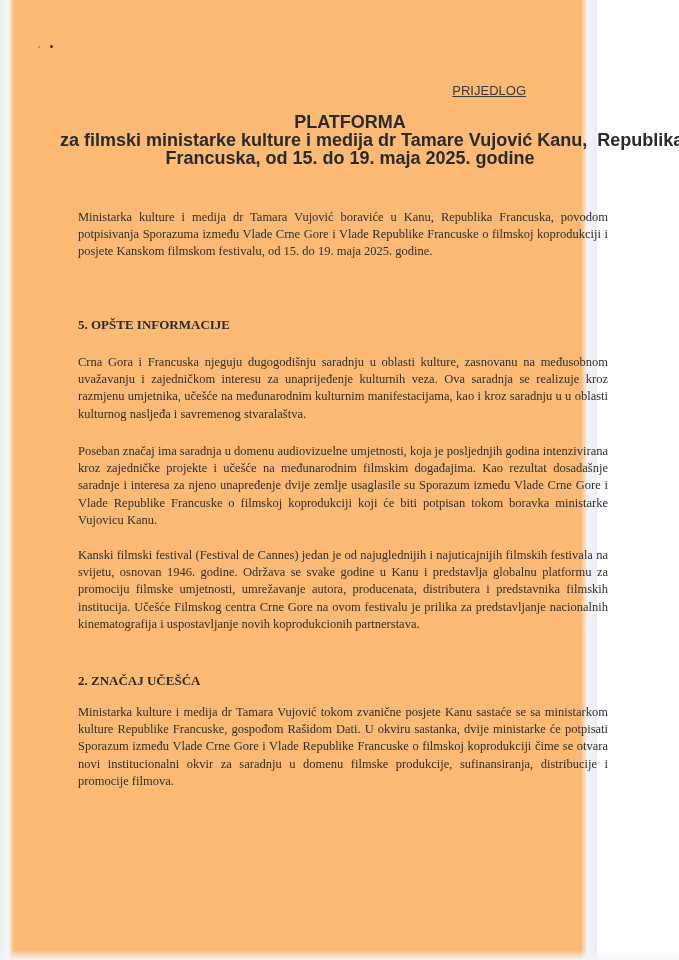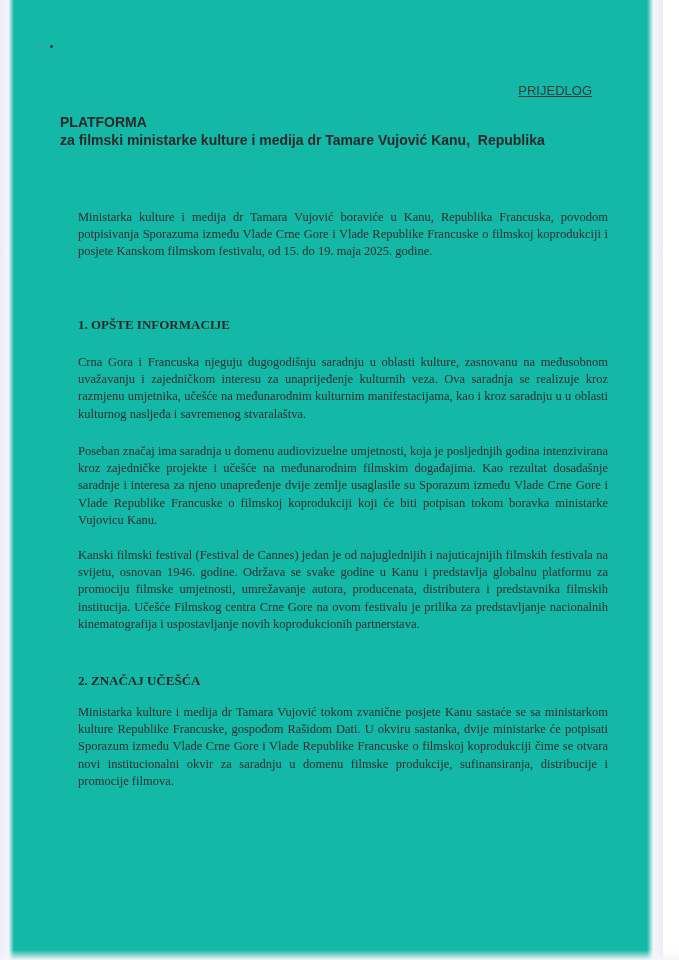--- a/index.html
+++ b/index.html
@@ -11,22 +11,22 @@
       height: 960px;
       position: relative;
       overflow: hidden;
       background: #ffffff;
       font-family: "Liberation Sans", sans-serif;
       color: #2b2b2b;
     }
     .page {
       position: absolute;
       left: 0; top: 0;
-      width: 663px; height: 960px;
-      background: #14b8a6;
+      width: 597px; height: 960px;
+      background: #fdba74;
     }
     .edge-left {
       position: absolute;
       left: 0; top: 0;
       width: 14px; height: 960px;
       background: linear-gradient(to right, #eceef5 0%, #f6f7fb 60%, rgba(255,255,255,0) 100%);
     }
     .edge-right {
       position: absolute;
       right: 0; top: 0;
@@ -63,22 +63,23 @@
       top: 83px;
       font-size: 13px;
       text-decoration: underline;
       color: #3a3a3a;
     }
     .title-block {
       position: absolute;
       left: 60px;
       width: 580px;
       top: 113px;
+      text-align: center;
       font-weight: bold;
-      font-size: 14px;
+      font-size: 18px;
       line-height: 18px;
       color: #2a2a2a;
     }
     .content {
       position: absolute;
       left: 78px;
       width: 530px;
       top: 209px;
     }
     .para {
@@ -106,26 +107,27 @@
 
   <div class="scan-mark">
     <span class="dot faint"></span><span class="dot"></span>
   </div>
 
   <div class="proposal-label">PRIJEDLOG</div>
 
   <div class="title-block">
     <div>PLATFORMA</div>
     <div style="white-space:pre;">za filmski ministarke kulture i medija dr Tamare Vujović Kanu,  Republika</div>
+    <div>Francuska, od 15. do 19. maja 2025. godine</div>
   </div>
 
   <div class="content">
     <p class="para abs" style="top:0px;">Ministarka kulture i medija dr Tamara Vujović boraviće u Kanu, Republika Francuska, povodom potpisivanja Sporazuma između Vlade Crne Gore i Vlade Republike Francuske o filmskoj koprodukciji i posjete Kanskom filmskom festivalu, od 15. do 19. maja 2025. godine.</p>
 
-    <h2 class="section-heading abs" style="top:108px;">1. OPŠTE INFORMACIJE</h2>
+    <h2 class="section-heading abs" style="top:108px;">5. OPŠTE INFORMACIJE</h2>
 
     <p class="para abs" style="top:145px;">Crna Gora i Francuska njeguju dugogodišnju saradnju u oblasti kulture, zasnovanu na međusobnom uvažavanju i zajedničkom interesu za unaprijeđenje kulturnih veza. Ova saradnja se realizuje kroz razmjenu umjetnika, učešće na međunarodnim kulturnim manifestacijama, kao i kroz saradnju u u oblasti kulturnog nasljeđa i savremenog stvaralaštva.</p>
 
     <p class="para abs" style="top:234px;">Poseban značaj ima saradnja u domenu audiovizuelne umjetnosti, koja je posljednjih godina intenzivirana kroz zajedničke projekte i učešće na međunarodnim filmskim događajima. Kao rezultat dosadašnje saradnje i interesa za njeno unapređenje dvije zemlje usaglasile su Sporazum između Vlade Crne Gore i Vlade Republike Francuske o filmskoj koprodukciji koji će biti potpisan tokom boravka ministarke Vujovicu Kanu.</p>
 
     <p class="para abs" style="top:338px;">Kanski filmski festival (Festival de Cannes) jedan je od najuglednijih i najuticajnijih filmskih festivala na svijetu, osnovan 1946. godine. Održava se svake godine u Kanu i predstavlja globalnu platformu za promociju filmske umjetnosti, umrežavanje autora, producenata, distributera i predstavnika filmskih institucija. Učešće Filmskog centra Crne Gore na ovom festivalu je prilika za predstavljanje nacionalnih kinematografija i uspostavljanje novih koprodukcionih partnerstava.</p>
 
     <h2 class="section-heading abs" style="top:464px;">2. ZNAČAJ UČEŠĆA</h2>
 
     <p class="para abs" style="top:495px;">Ministarka kulture i medija dr Tamara Vujović tokom zvanične posjete Kanu sastaće se sa ministarkom kulture Republike Francuske, gospođom Rašidom Dati. U okviru sastanka, dvije ministarke će potpisati Sporazum između Vlade Crne Gore i Vlade Republike Francuske o filmskoj koprodukciji čime se otvara novi institucionalni okvir za saradnju u domenu filmske produkcije, sufinansiranja, distribucije i promocije filmova.</p>

